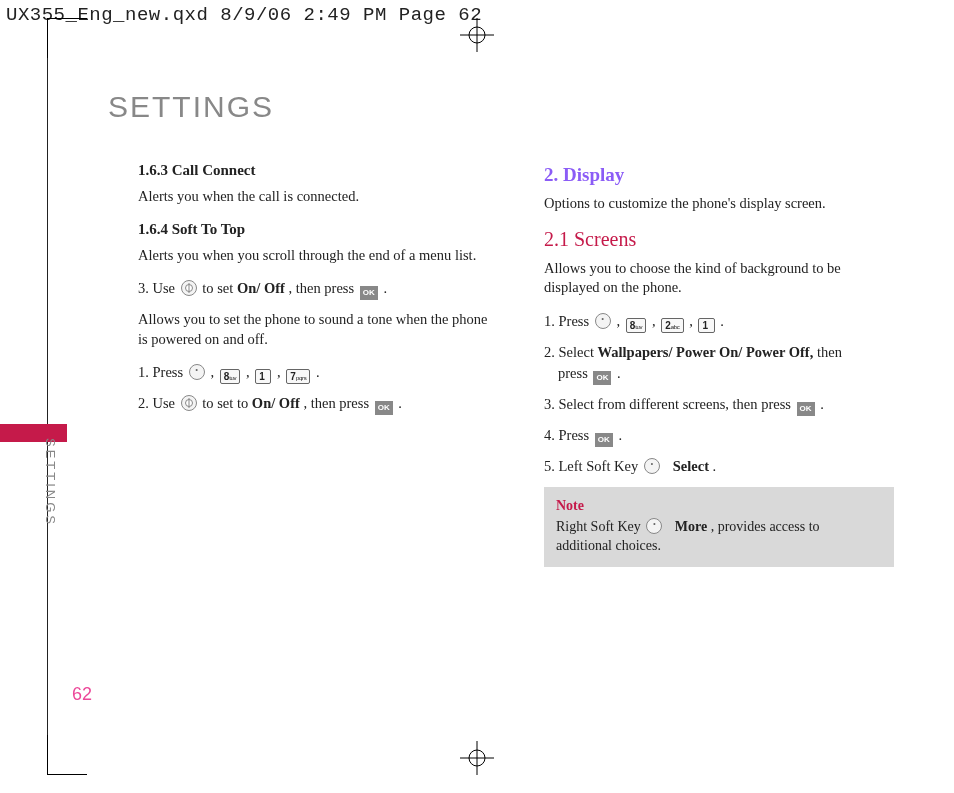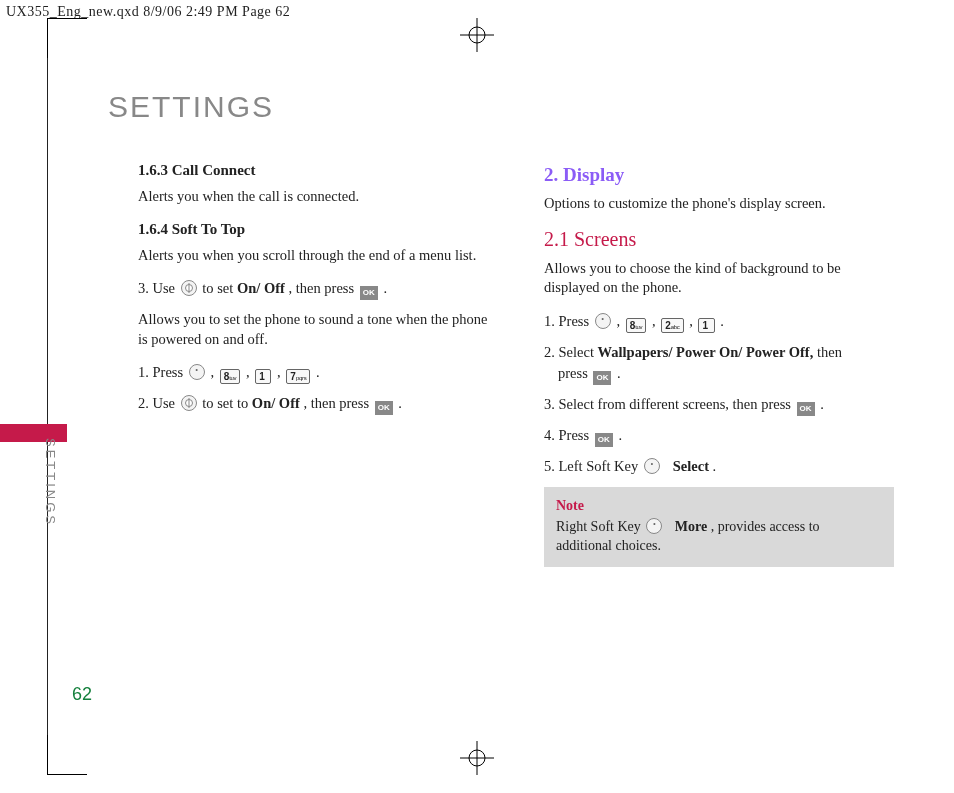--- a/index.html
+++ b/index.html
@@ -8,22 +8,22 @@
     background: #fff;
     width: 954px;
     height: 793px;
     position: relative;
     color: #222;
   }
   .top-info {
     position: absolute;
     top: 4px;
     left: 6px;
-    font-family: Liberation Serif, serif;
-    font-size: 14px;
+    font-family: Liberation Mono, monospace;
+    font-size: 19px;
     letter-spacing: 0.5px;
   }
   .crop-tl, .crop-tr, .crop-bl {
     position: absolute;
     width: 40px;
     height: 40px;
   }
   .crop-tl { top: 18px; left: 47px; border-left: 1px solid #000; border-top: 1px solid #000; }
   .crop-bl { bottom: 18px; left: 47px; border-left: 1px solid #000; border-bottom: 1px solid #000; }
   .left-rule {
@@ -81,21 +81,21 @@
     letter-spacing: 3px;
     color: #888;
     font-family: Verdana, Arial, sans-serif;
     font-weight: 300;
   }
   .page-num {
     position: absolute;
     left: -36px;
     bottom: 28px;
     font-size: 18px;
-    color: #15803d;
+    color: #ec4899;
     font-family: Verdana, Arial, sans-serif;
   }
   .sub-h {
     font-size: 15px;
     font-weight: bold;
     margin-bottom: 8px;
     margin-top: 6px;
   }
   p {
     font-size: 14.5px;

